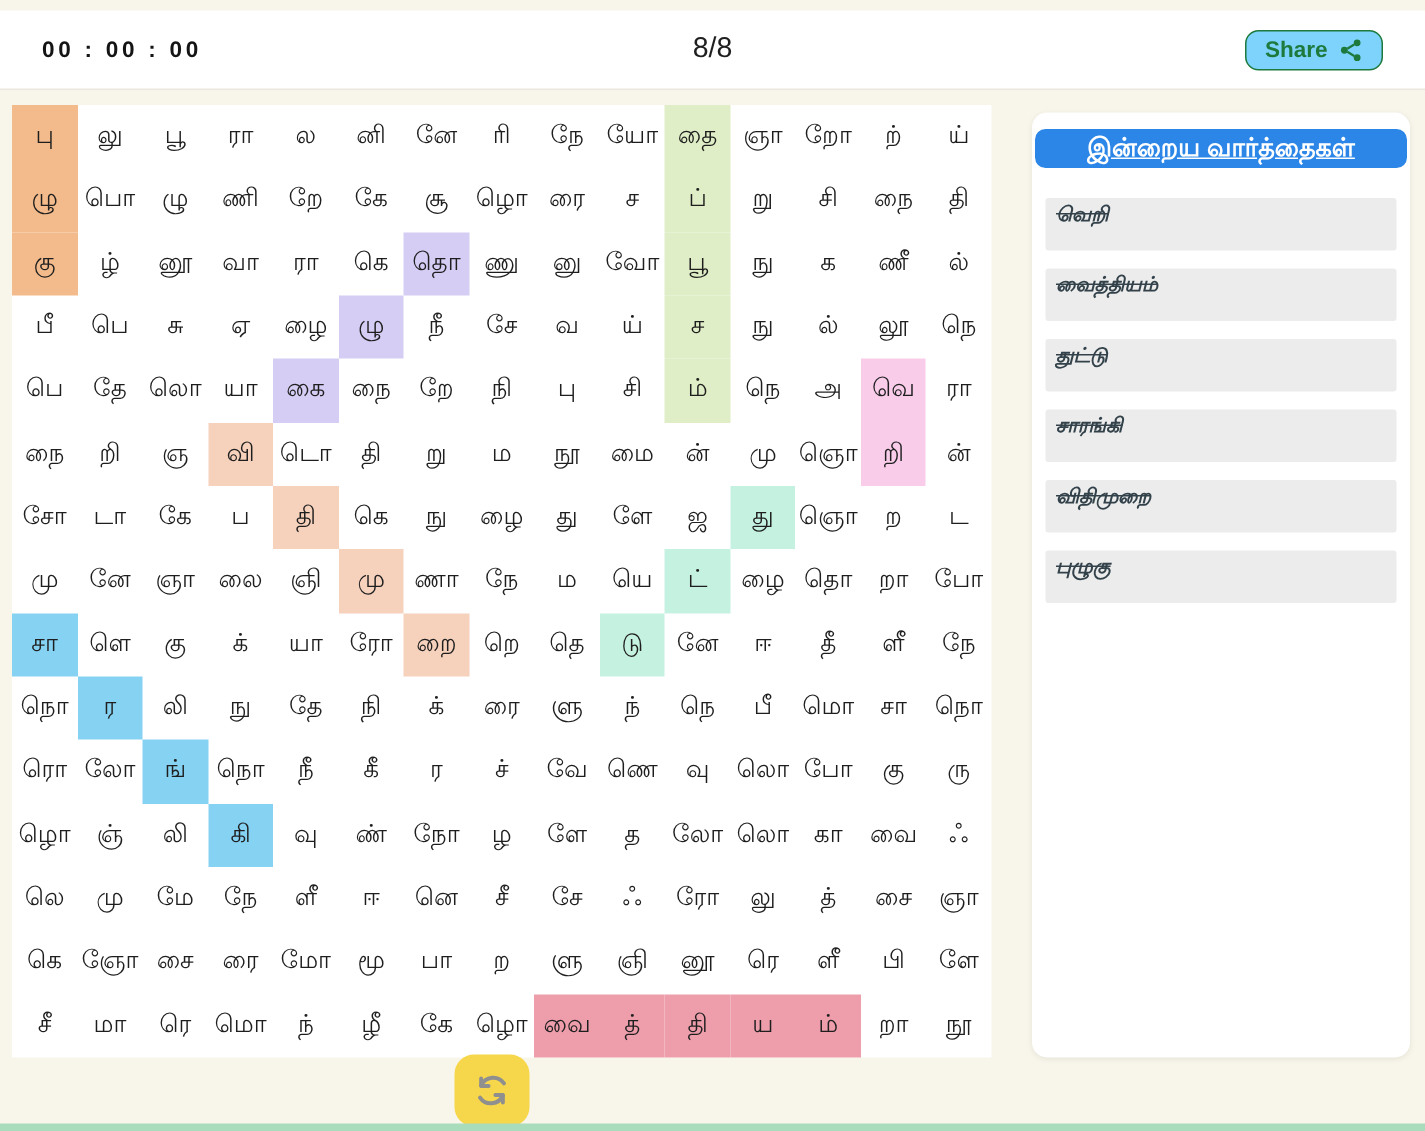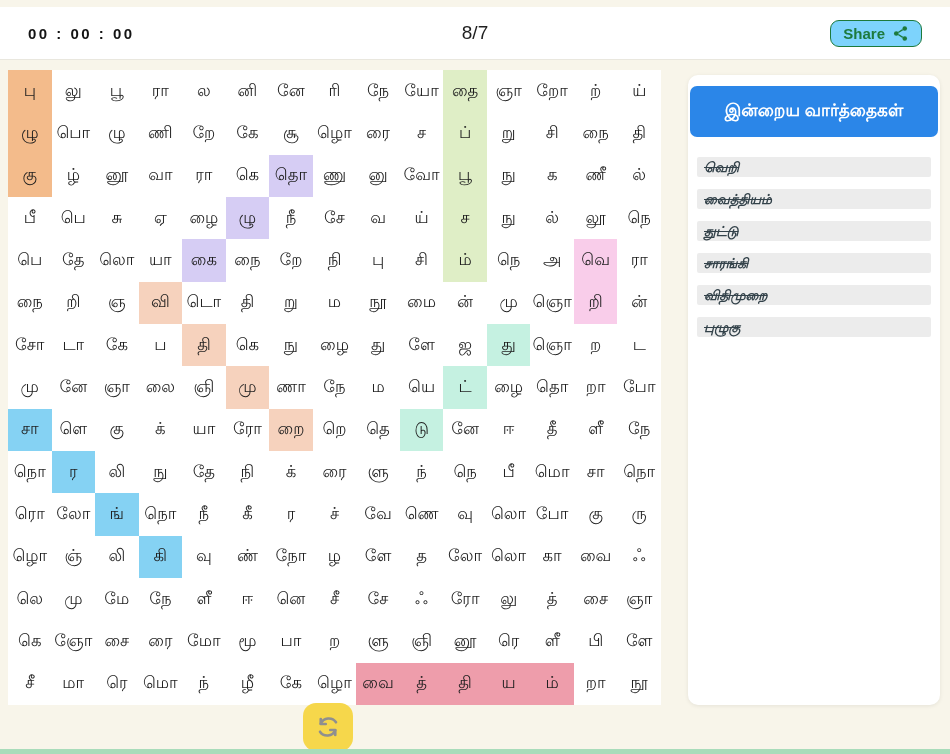--- a/index.html
+++ b/index.html
@@ -57,29 +57,29 @@
   }
 
   
   .sidebar {
     position: absolute; left: 688px; top: 75px;
     width: 252px; height: 630px;
     background: #ffffff; border-radius: 10px;
     box-shadow: 0 1px 4px rgba(0,0,0,0.08);
   }
   .sidebar-header {
-    margin: 11px 2px 0 2px; height: 51px;
+    margin: 11px 2px 0 2px; height: 26px;
     background: #2b86e8; border-radius: 7px;
     display: flex; align-items: center; justify-content: center;
-    color: #ffffff; font-size: 17px; font-weight: 700;
+    color: #ffffff; font-size: 17px; font-weight: 700; text-decoration: underline;
   }
   .word-list { margin-top: 20px; padding: 0 9px; }
   .word-item {
     background: #ececec; border-radius: 2px;
-    height: 20px; line-height: 21px;
+    height: 35px; line-height: 21px;
     margin-bottom: 12px; padding-left: 7px;
     font-size: 13.5px; font-style: italic; font-weight: 600;
     color: #33424a;
   }
   .word-item.found { text-decoration: line-through; }
 
   
   .refresh-btn {
     position: absolute; left: 303px; top: 703px;
     width: 50px; height: 48px;
@@ -92,21 +92,21 @@
   .footer-strip {
     position: absolute; left: 0; right: 0; bottom: 0; height: 5px;
     background: #a9dcba;
   }
 </style>
 </head>
 <body>
 
 <div class="topbar">
   <span class="timer">00 : 00 : 00</span>
-  <span class="score">8/7</span>
+  <span class="score">8/8</span>
   <button class="share-btn">
     <span>Share</span>
     <span style="display:flex;">
       <svg width="17" height="17" viewBox="0 0 24 24">
         <circle cx="18" cy="5" r="3.2" fill="#1d7a3c"></circle>
         <circle cx="6" cy="12" r="3.2" fill="#1d7a3c"></circle>
         <circle cx="18" cy="19" r="3.2" fill="#1d7a3c"></circle>
         <path d="M8.8 10.6 L15.2 6.6 M8.8 13.4 L15.2 17.4" stroke="#1d7a3c" stroke-width="2" fill="none"></path>
       </svg>
     </span>

